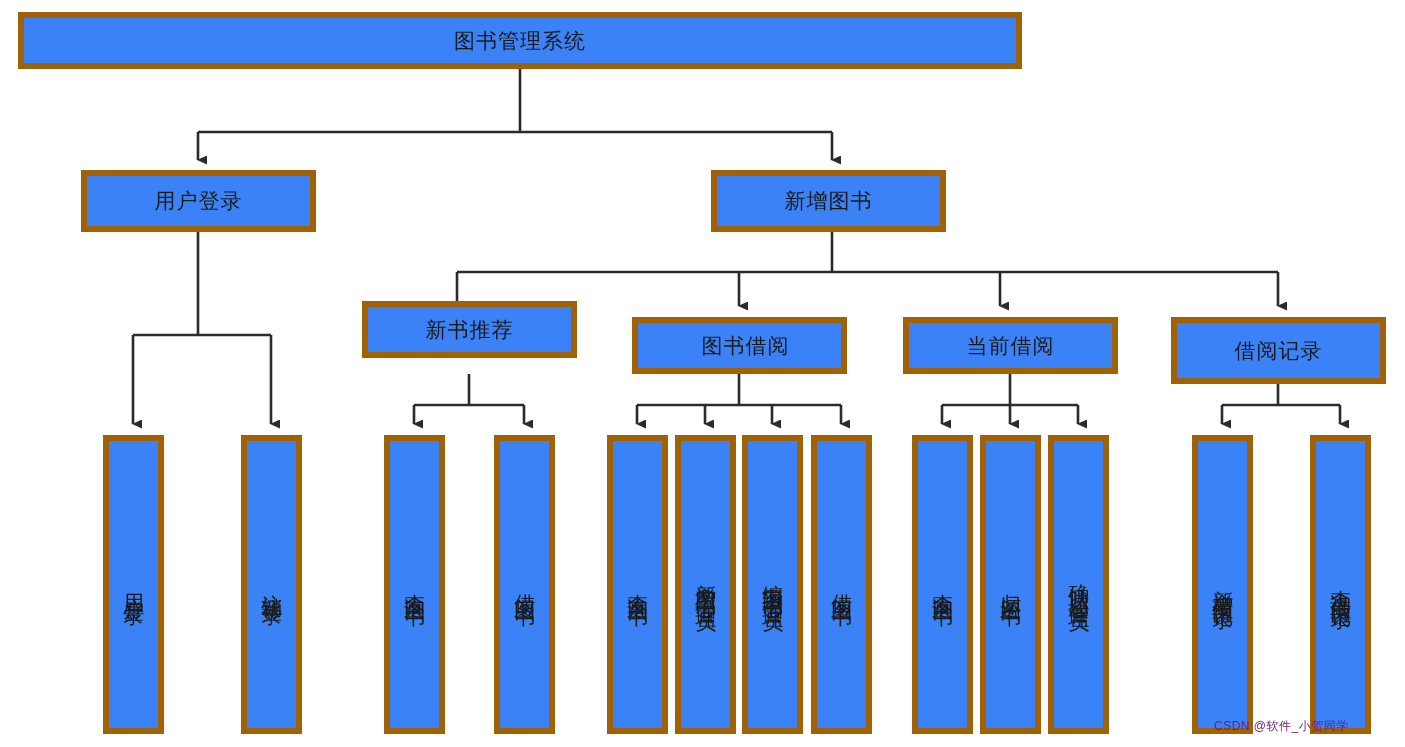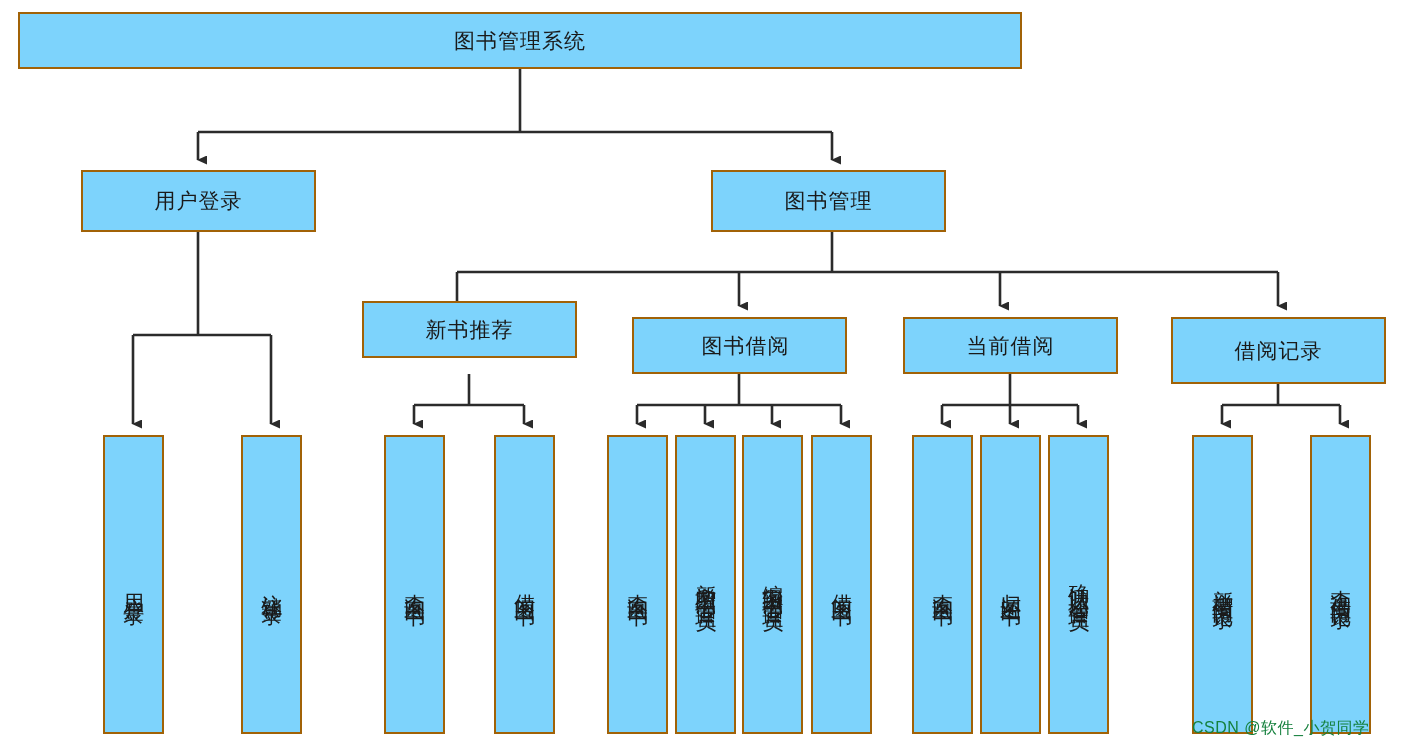--- a/index.html
+++ b/index.html
@@ -22,22 +22,22 @@
     position: absolute;
     left: 0;
     top: 0;
     width: 1405px;
     height: 747px;
     pointer-events: none;
   }
   .node {
     position: absolute;
     box-sizing: border-box;
-    border: 2px solid #a16207;
-    background: #7dd3fc;
+    border: 6px solid #a16207;
+    background: #3b82f6;
     display: flex;
     align-items: center;
     justify-content: center;
   }
   .node.horiz {
     font-size: 21px;
     letter-spacing: 1px;
     line-height: 1.2;
   }
   .node.vert {
@@ -50,25 +50,26 @@
     padding-bottom: 4px;
   }
   .node.vert .lbl {
     writing-mode: vertical-rl;
     text-orientation: upright;
     display: block;
     max-height: 100%;
   }
   .watermark {
     position: absolute;
-    font-size: 16px;
-    color: #15803d;
+    font-size: 12px;
+    color: #701a75;
     letter-spacing: 0.5px;
     white-space: nowrap;
     user-select: none;
+    padding-left: 22px;
   }
 </style>
 </head>
 <body>
 
 <div id="canvas">
 
   <svg class="wires" viewBox="0 0 1405 747">
     <defs>
       <marker id="arrowhead" markerWidth="9" markerHeight="10" refX="4.5" refY="9" orient="auto" markerUnits="userSpaceOnUse">
@@ -120,21 +121,21 @@
   </svg>
 
   <div class="node horiz" style="left:18px; top:12px; width:1004px; height:57px;">
     <span class="lbl">图书管理系统</span>
   </div>
 
   <div class="node horiz" style="left:81px; top:170px; width:235px; height:62px;">
     <span class="lbl">用户登录</span>
   </div>
   <div class="node horiz" style="left:711px; top:170px; width:235px; height:62px;">
-    <span class="lbl">图书管理</span>
+    <span class="lbl">新增图书</span>
   </div>
 
   <div class="node horiz" style="left:362px; top:301px; width:215px; height:57px;">
     <span class="lbl">新书推荐</span>
   </div>
   <div class="node horiz" style="left:632px; top:317px; width:215px; height:57px;padding-left:12px;">
     <span class="lbl">图书借阅</span>
   </div>
   <div class="node horiz" style="left:903px; top:317px; width:215px; height:57px;">
     <span class="lbl">当前借阅</span>

